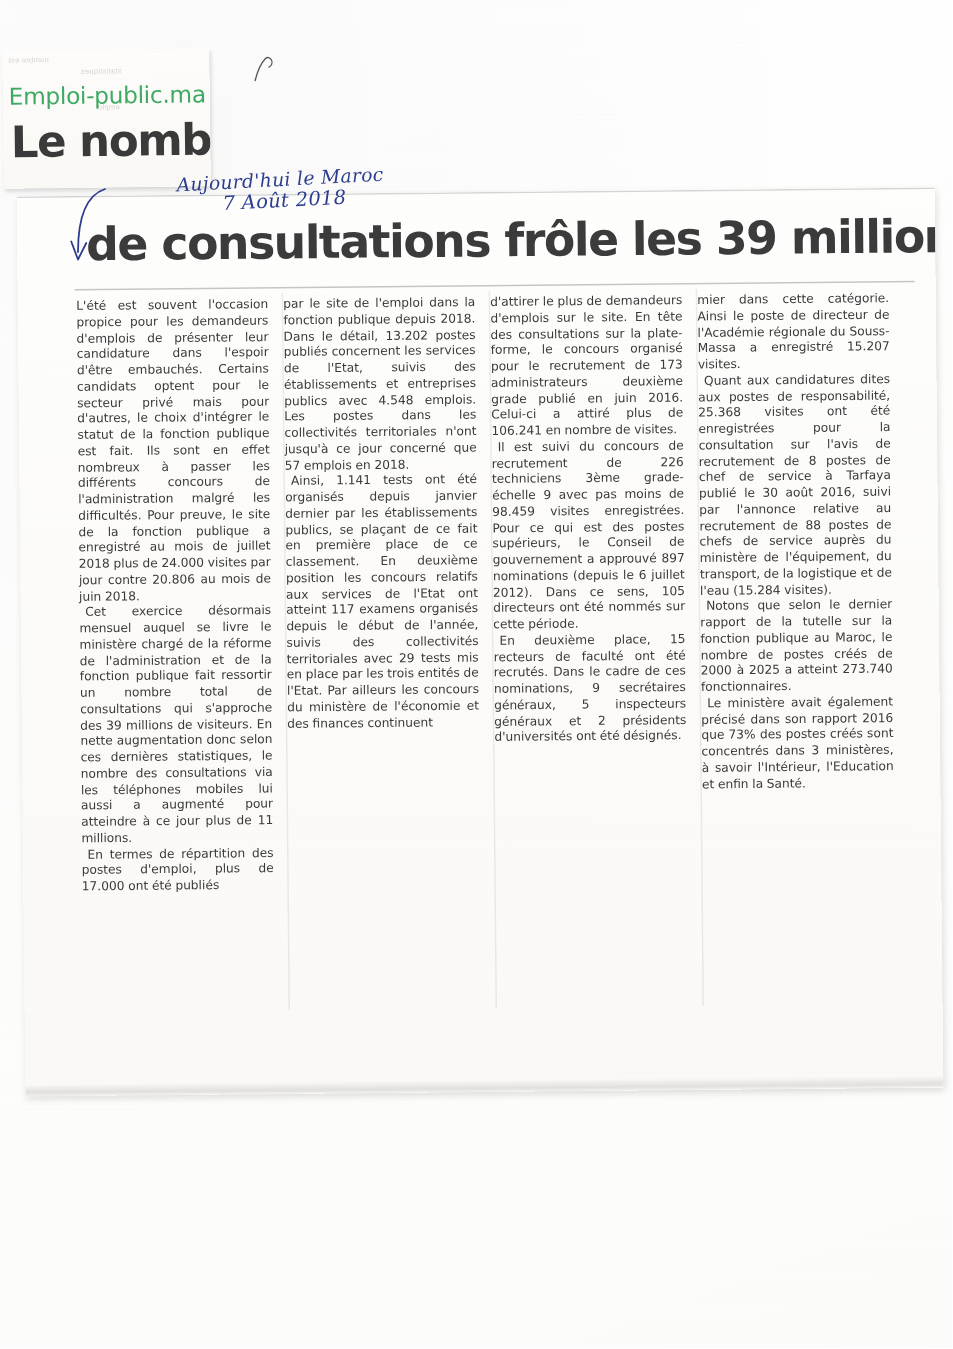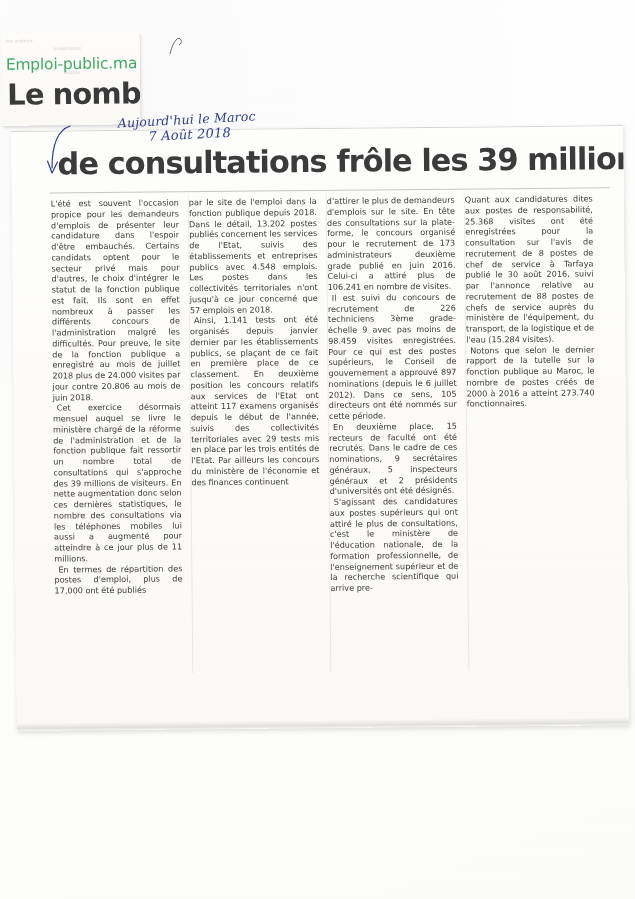--- a/index.html
+++ b/index.html
@@ -240,25 +240,26 @@
         <p>En termes de répartition des postes d'emploi, plus de 17.000 ont été publiés</p>
       </div>
       <div class="col">
         <p>par le site de l'emploi dans la fonction publique depuis 2018. Dans le détail, 13.202 postes publiés concernent les services de l'Etat, suivis des établissements et entreprises publics avec 4.548 emplois. Les postes dans les collectivités territoriales n'ont jusqu'à ce jour concerné que 57 emplois en 2018.</p>
         <p>Ainsi, 1.141 tests ont été organisés depuis janvier dernier par les établissements publics, se plaçant de ce fait en première place de ce classement. En deuxième position les concours relatifs aux services de l'Etat ont atteint 117 examens organisés depuis le début de l'année, suivis des collectivités territoriales avec 29 tests mis en place par les trois entités de l'Etat. Par ailleurs les concours du ministère de l'économie et des finances continuent</p>
       </div>
       <div class="col">
         <p>d'attirer le plus de demandeurs d'emplois sur le site. En tête des consultations sur la plate-forme, le concours organisé pour le recrutement de 173 administrateurs deuxième grade publié en juin 2016. Celui-ci a attiré plus de 106.241 en nombre de visites.</p>
         <p>Il est suivi du concours de recrutement de 226 techniciens 3ème grade-échelle 9 avec pas moins de 98.459 visites enregistrées. Pour ce qui est des postes supérieurs, le Conseil de gouvernement a approuvé 897 nominations (depuis le 6 juillet 2012). Dans ce sens, 105 directeurs ont été nommés sur cette période.</p>
         <p>En deuxième place, 15 recteurs de faculté ont été recrutés. Dans le cadre de ces nominations, 9 secrétaires généraux, 5 inspecteurs généraux et 2 présidents d'universités ont été désignés.</p>
-        <p>S'agissant des candidatures aux postes supérieurs qui ont attiré le plus de consultations, c'est le ministère de l'éducation nationale, de la formation professionnelle, de l'enseignement supérieur et de la recherche scientifique qui arrive pre-</p>
-      </div>
-      <div class="col">
+      </div>
+      <div class="col">
+        <p>mier dans cette catégorie. Ainsi le poste de directeur de l'Académie régionale du Souss-Massa a enregistré 15.207 visites.</p>
         <p>Quant aux candidatures dites aux postes de responsabilité, 25.368 visites ont été enregistrées pour la consultation sur l'avis de recrutement de 8 postes de chef de service à Tarfaya publié le 30 août 2016, suivi par l'annonce relative au recrutement de 88 postes de chefs de service auprès du ministère de l'équipement, du transport, de la logistique et de l'eau (15.284 visites).</p>
-        <p>Notons que selon le dernier rapport de la tutelle sur la fonction publique au Maroc, le nombre de postes créés de 2000 à 2016 a atteint 273.740 fonctionnaires.</p>
+        <p>Notons que selon le dernier rapport de la tutelle sur la fonction publique au Maroc, le nombre de postes créés de 2000 à 2025 a atteint 273.740 fonctionnaires.</p>
+        <p>Le ministère avait également précisé dans son rapport 2016 que 73% des postes créés sont concentrés dans 3 ministères, à savoir l'Intérieur, l'Education et enfin la Santé.</p>
       </div>
     </div>
 
     <div id="clip-bottom-edge"></div>
   </div>
 
   <div id="handwriting">
     <span>Aujourd'hui le Maroc</span>
     <span id="hw-line2">7 Août 2018</span>
   </div>

